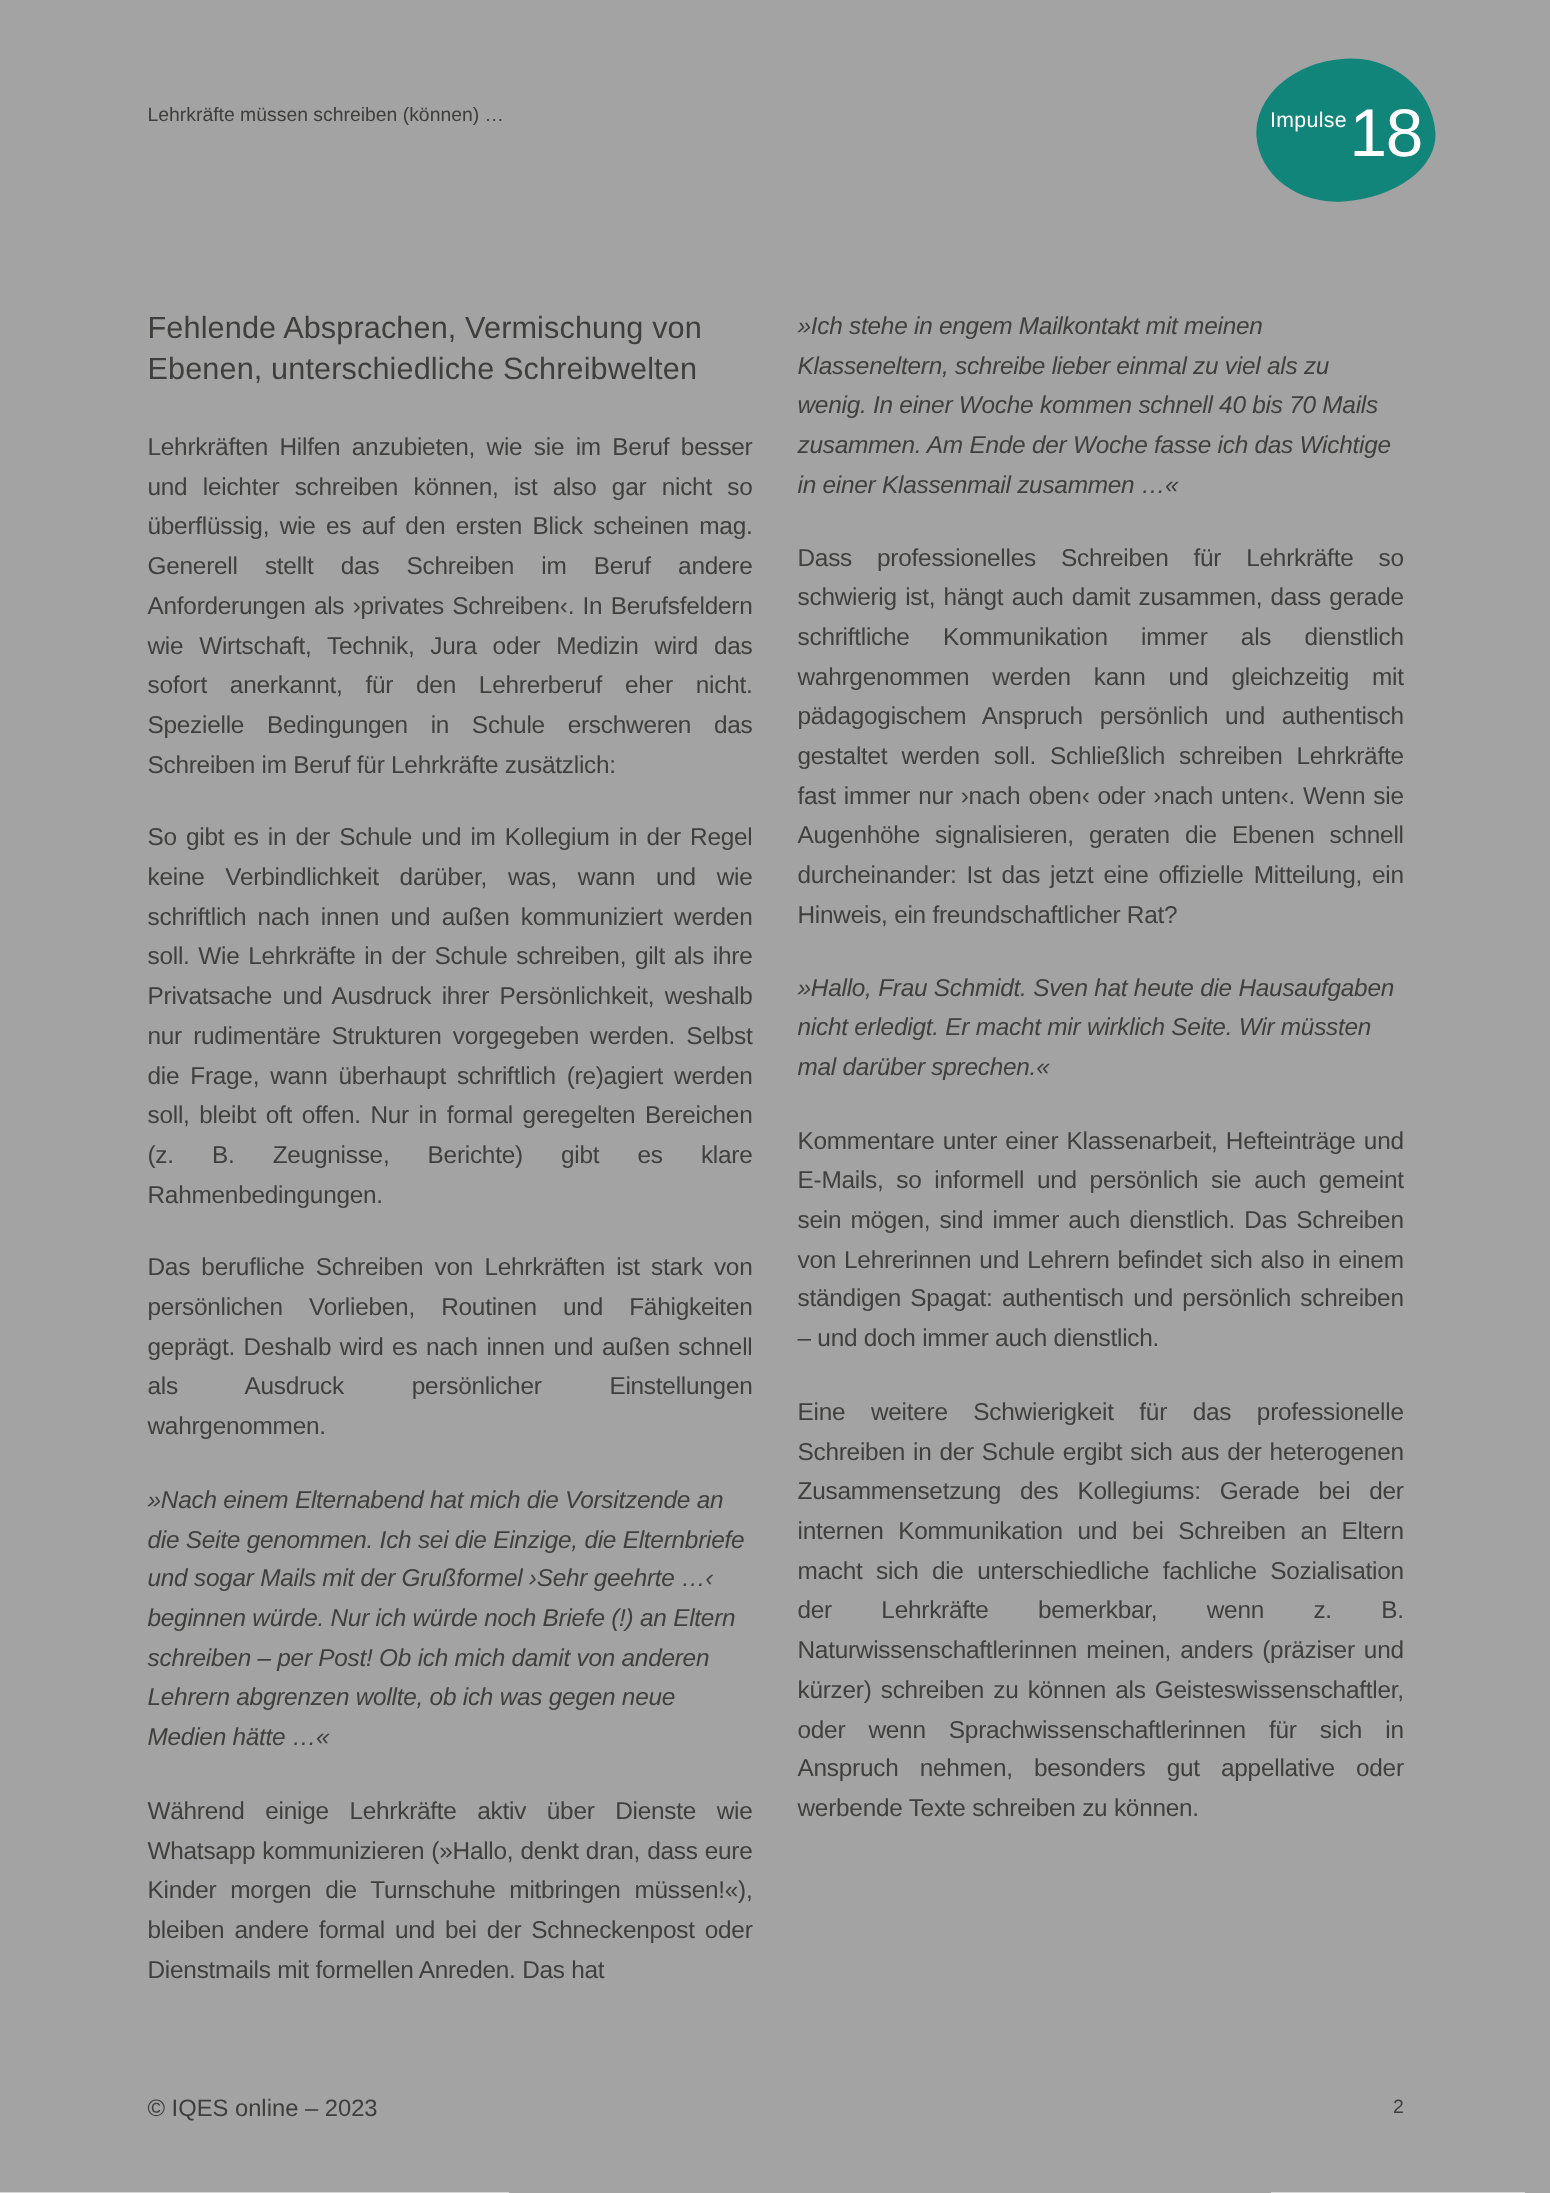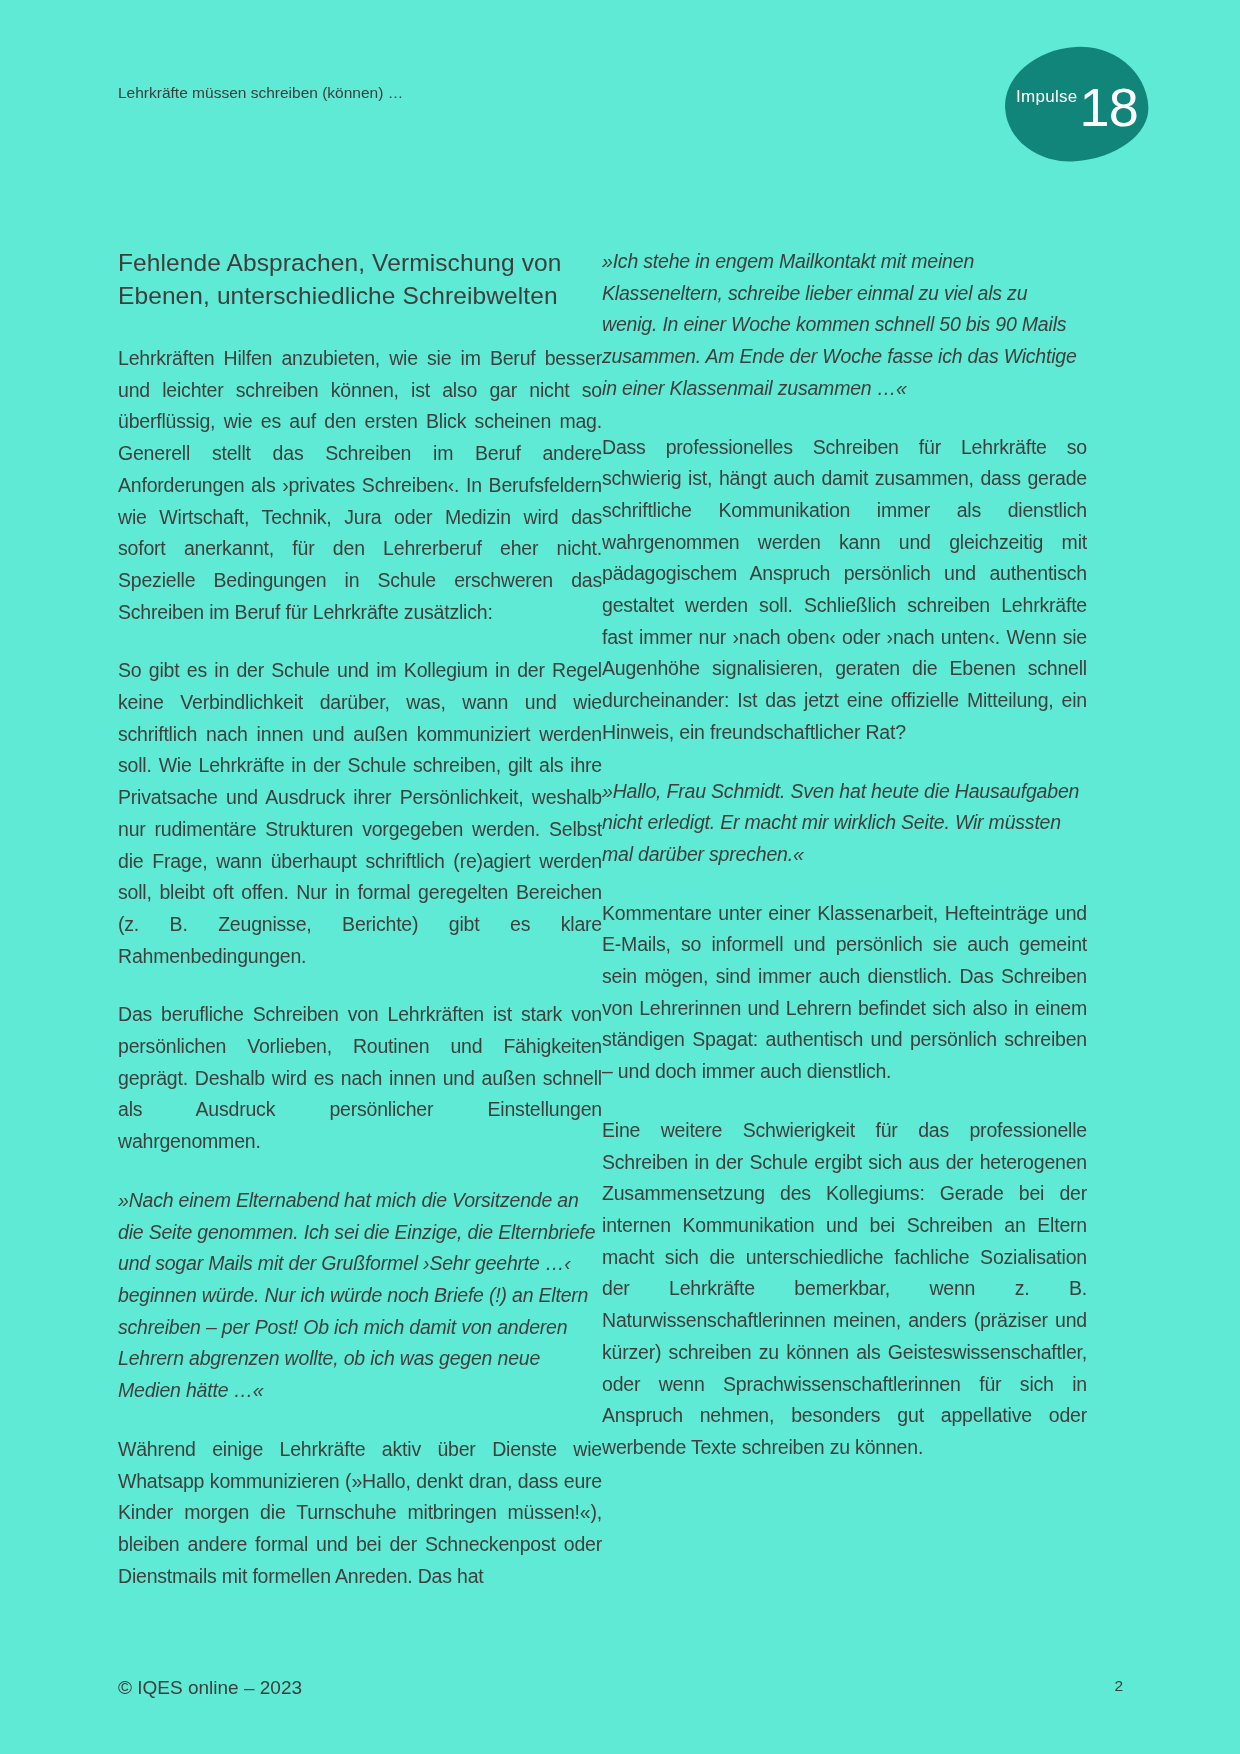--- a/index.html
+++ b/index.html
@@ -4,21 +4,21 @@
 <style>
   html, body {
     margin: 0;
     padding: 0;
     background: #ffffff;
   }
   .page {
     position: relative;
     width: 1240px;
     height: 1754px;
-    background: #5eead4;
+    background: #a3a3a3;
     font-family: "Liberation Sans", "DejaVu Sans", sans-serif;
     color: #3f3f3e;
     overflow: hidden;
   }
 
   
   .running-head {
     position: absolute;
     left: 118px;
     top: 84px;
@@ -61,20 +61,21 @@
     transform: translateY(3px);
   }
 
   
   .columns {
     position: absolute;
     left: 118px;
     top: 246px;
     width: 1005px;
     display: flex;
+    gap: 36px;
   }
   .col { flex: 0 0 auto; }
   .col-left  { width: 484px; }
   .col-right { width: 485px; }
 
   .article-heading {
     font-size: 24.5px;
     line-height: 33px;
     font-weight: 400;
     color: #3e3e3d;
@@ -142,21 +143,21 @@
 
       <p class="body-para" lang="de">Das berufliche Schreiben von Lehrkräften ist stark von persönlichen Vorlieben, Routinen und Fähigkeiten geprägt. Deshalb wird es nach innen und außen schnell als Ausdruck persönlicher Einstellungen wahrgenommen.</p>
 
       <p class="quote-para" lang="de">»Nach einem Elternabend hat mich die Vorsitzende an die Seite genommen. Ich sei die Einzige, die Elternbriefe und sogar Mails mit der Grußformel ›Sehr geehrte …‹ beginnen würde. Nur ich würde noch Briefe (!) an Eltern schreiben – per Post! Ob ich mich damit von anderen Lehrern abgrenzen wollte, ob ich was gegen neue Medien hätte …«</p>
 
       <p class="body-para last" lang="de">Während einige Lehrkräfte aktiv über Dienste wie Whatsapp kommunizieren (»Hallo, denkt dran, dass eure Kinder morgen die Turnschuhe mitbringen müssen!«), bleiben andere formal und bei der Schneckenpost oder Dienstmails mit formellen Anreden. Das hat</p>
     </div>
 
     <div class="col col-right">
 
-      <p class="quote-para" lang="de">»Ich stehe in engem Mailkontakt mit meinen Klasseneltern, schreibe lieber einmal zu viel als zu wenig. In einer Woche kommen schnell 50 bis 90 Mails zusammen. Am Ende der Woche fasse ich das Wichtige in einer Klassenmail zusammen …«</p>
+      <p class="quote-para" lang="de">»Ich stehe in engem Mailkontakt mit meinen Klasseneltern, schreibe lieber einmal zu viel als zu wenig. In einer Woche kommen schnell 40 bis 70 Mails zusammen. Am Ende der Woche fasse ich das Wichtige in einer Klassenmail zusammen …«</p>
 
       <p class="body-para" lang="de">Dass professionelles Schreiben für Lehrkräfte so schwierig ist, hängt auch damit zusammen, dass gerade schriftliche Kommunikation immer als dienstlich wahrgenommen werden kann und gleichzeitig mit pädagogischem Anspruch persönlich und authentisch gestaltet werden soll. Schließlich schreiben Lehrkräfte fast immer nur ›nach oben‹ oder ›nach unten‹. Wenn sie Augenhöhe signalisieren, geraten die Ebenen schnell durcheinander: Ist das jetzt eine offizielle Mitteilung, ein Hinweis, ein freundschaftlicher Rat?</p>
 
       <p class="quote-para" lang="de">»Hallo, Frau Schmidt. Sven hat heute die Hausaufgaben nicht erledigt. Er macht mir wirklich Seite. Wir müssten mal darüber sprechen.«</p>
 
       <p class="body-para" lang="de">Kommentare unter einer Klassenarbeit, Hefteinträge und E-Mails, so informell und persönlich sie auch gemeint sein mögen, sind immer auch dienstlich. Das Schreiben von Lehrerinnen und Lehrern befindet sich also in einem ständigen Spagat: authentisch und persönlich schreiben – und doch immer auch dienstlich.</p>
 
       <p class="body-para last" lang="de">Eine weitere Schwierigkeit für das professionelle Schreiben in der Schule ergibt sich aus der heterogenen Zusammensetzung des Kollegiums: Gerade bei der internen Kommunikation und bei Schreiben an Eltern macht sich die unterschiedliche fachliche Sozialisation der Lehrkräfte bemerkbar, wenn z. B. Naturwissenschaftlerinnen meinen, anders (präziser und kürzer) schreiben zu können als Geisteswissenschaftler, oder wenn Sprachwissenschaftlerinnen für sich in Anspruch nehmen, besonders gut appellative oder werbende Texte schreiben zu können.</p>
     </div>
 

